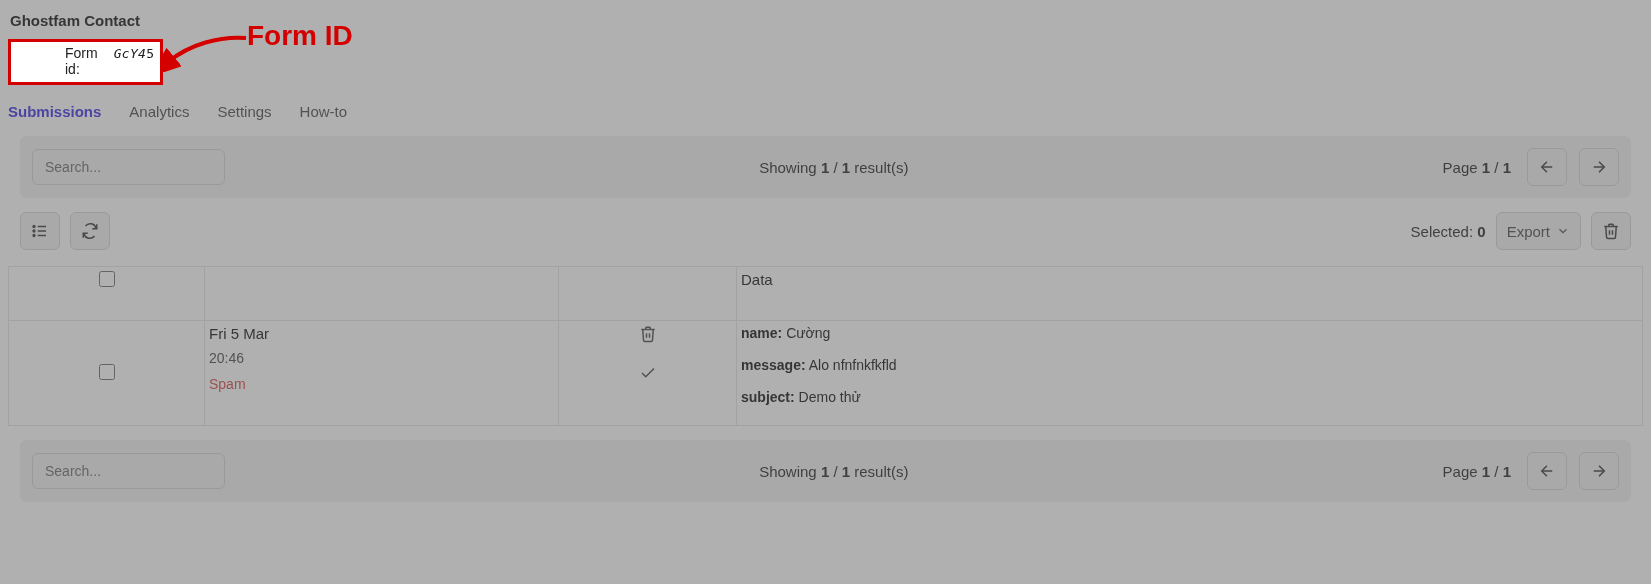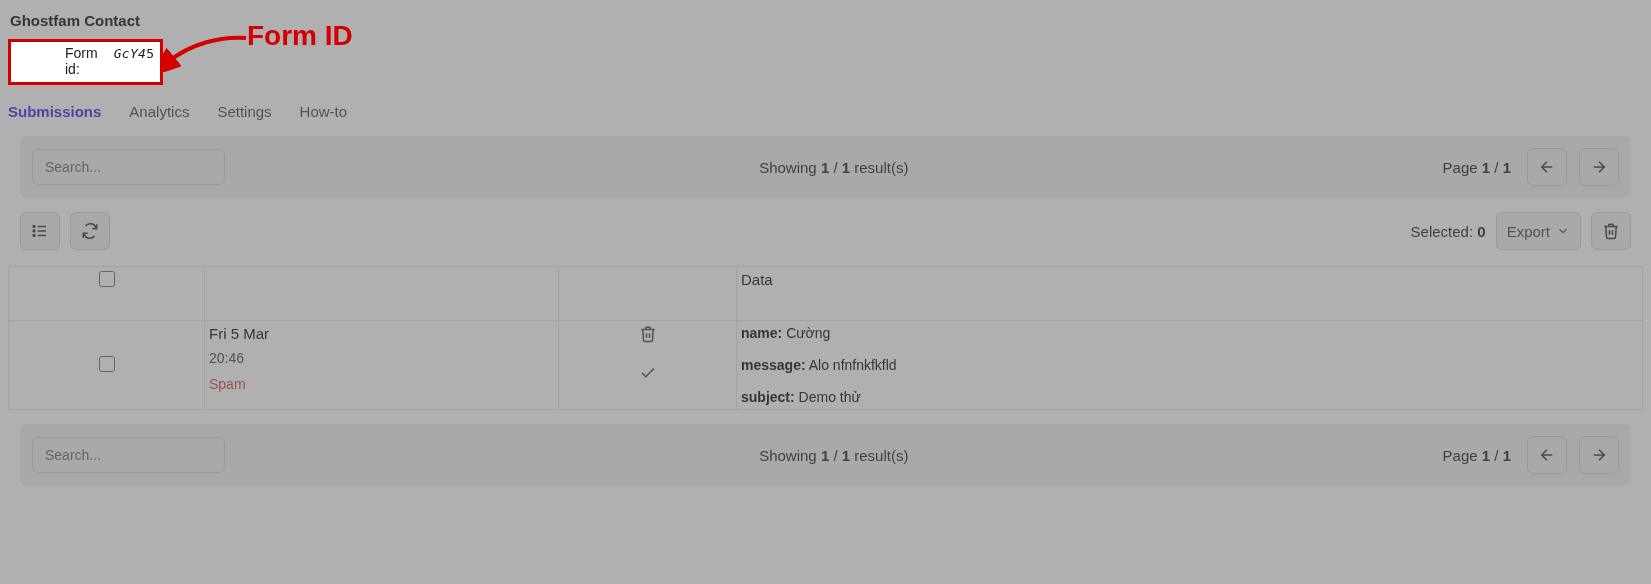--- a/index.html
+++ b/index.html
@@ -117,21 +117,21 @@
   input[type=checkbox]{ width:16px; height:16px; accent-color:#999; }
   .date-cell { padding: 22px 18px; }
   .date-line { font-size: 15px; color:#222; margin-bottom: 8px; }
   .time-line { font-size: 14px; color:#555; margin-bottom: 10px; }
   .spam-line { font-size: 14px; color: #d9534f; }
   .actions-cell { padding: 18px 0; }
   .actions-cell .actwrap { display:flex; flex-direction:column; align-items:center; gap: 18px; }
   .actions-cell svg { width:18px; height:18px; color:#555; }
   .data-cell { padding: 22px 22px; }
   .datarow { font-size: 14px; color:#222; margin-bottom: 16px; }
-  .datarow:last-child { margin-bottom: 0; }
+  .datarow:last-child { margin-bottom: 16px; }
   .datarow b { font-weight:700; }
 </style>
 </head>
 <body>
 
 <div class="header">
   <div class="page-title">Ghostfam Contact</div>
   <div class="formid-wrap">
     <div class="formid-line">
       <span>Form id:</span>&nbsp;

